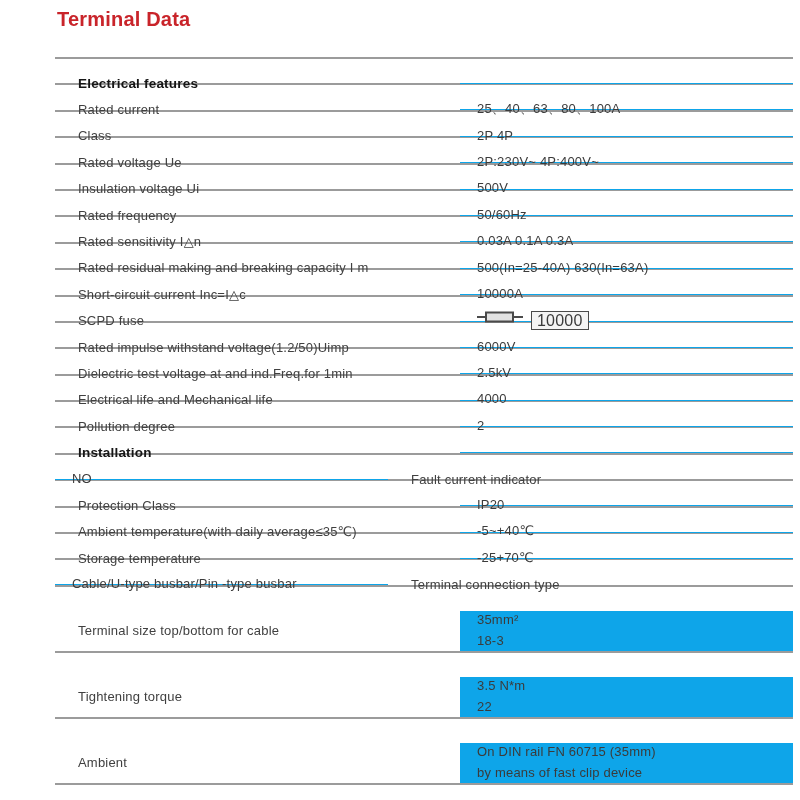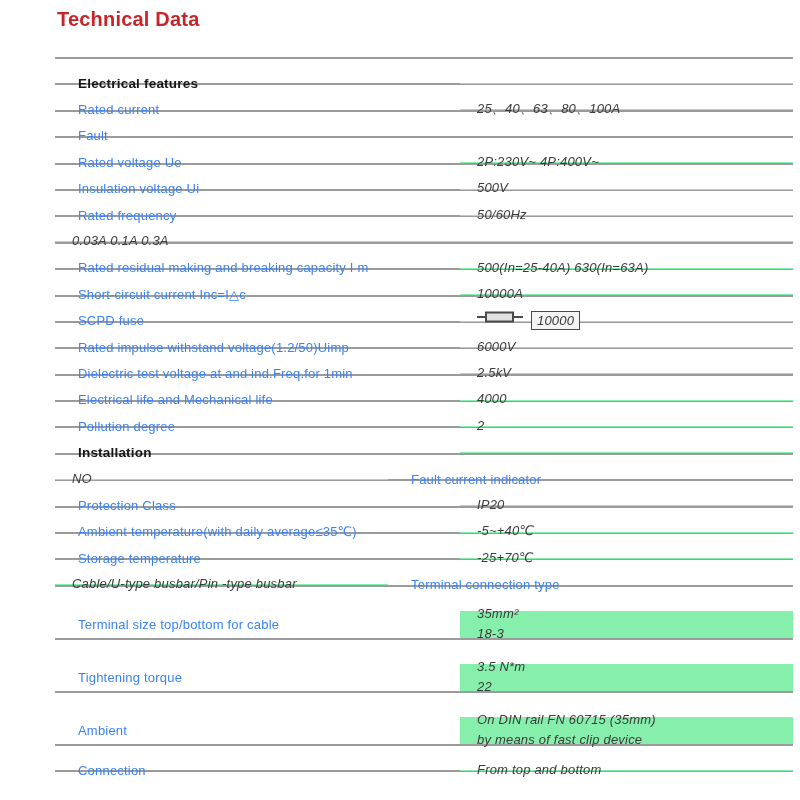--- a/index.html
+++ b/index.html
@@ -13,76 +13,80 @@
     font-size:20px;font-weight:bold;color:#c9242a;letter-spacing:0.2px;
   }
   .tech-table{
     position:absolute;left:55px;top:57px;width:738px;
     border-bottom:2px solid #9b9b9b;
   }
   .row{
     display:flex;align-items:stretch;height:26.4px;
     border-top:2px solid #9b9b9b;box-sizing:border-box;
   }
-  .row.tall{height:53px;justify-content:flex-end;}
+  .row.tall{height:66px;justify-content:flex-end;}
   .cell{display:flex;flex-direction:column;justify-content:center;box-sizing:border-box;margin-top:24px;}
   .cell.label{
     width:405px;padding-left:23px;padding-right:8px;
-    font-size:13px;letter-spacing:0.2px;color:#3b82f6;
+    font-size:13px;letter-spacing:0.2px;color:#404040;
   }
   .row.section .cell.label{font-weight:bold;color:#161616;font-size:13.5px;}
   .cell.value{
-    flex:1;background:#86efac;padding-left:17px;padding-right:6px;
-    font-size:13px;letter-spacing:0.2px;color:#3b3b3b;line-height:1.6;font-style:italic;
+    flex:1;background:#0ea5e9;padding-left:17px;padding-right:6px;
+    font-size:13px;letter-spacing:0.2px;color:#3b3b3b;line-height:1.6;
   }
   .fuse-wrap{display:flex;align-items:center;gap:8px;}
   .fuse-icon{display:inline-block;}
   .fuse-box{
     display:inline-block;border:1.5px solid #4a4a4a;padding:0 5px;
-    font-size:13px;line-height:17px;color:#3b3b3b;background:#f4f4f4;
+    font-size:16px;line-height:17px;color:#3b3b3b;background:#f4f4f4;
   }
 </style>
 </head>
 <body>
 
-<div class="page-title">Technical Data</div>
+<div class="page-title">Terminal Data</div>
 
 <div class="tech-table">
     <div class="row section">
       <div class="cell label">Electrical features</div>
       <div class="cell value"></div>
     </div>
     <div class="row">
       <div class="cell label">Rated current</div>
       <div class="cell value">
         <div>25、40、63、80、100A</div>
       </div>
     </div>
     <div class="row">
-      <div class="cell label">Fault</div>
+      <div class="cell label">Class</div>
+      <div class="cell value">
+        <div>2P  4P</div>
+      </div>
     </div>
     <div class="row">
       <div class="cell label">Rated voltage Ue</div>
       <div class="cell value">
         <div>2P:230V~   4P:400V~</div>
       </div>
     </div>
     <div class="row">
       <div class="cell label">Insulation voltage Ui</div>
       <div class="cell value">
         <div>500V</div>
       </div>
     </div>
     <div class="row">
       <div class="cell label">Rated frequency</div>
       <div class="cell value">
         <div>50/60Hz</div>
       </div>
     </div>
     <div class="row">
+      <div class="cell label">Rated sensitivity I△n</div>
       <div class="cell value">
         <div>0.03A  0.1A  0.3A</div>
       </div>
     </div>
     <div class="row">
       <div class="cell label">Rated residual making and breaking capacity I m</div>
       <div class="cell value">
         <div>500(In=25-40A)  630(In=63A)</div>
       </div>
     </div>

